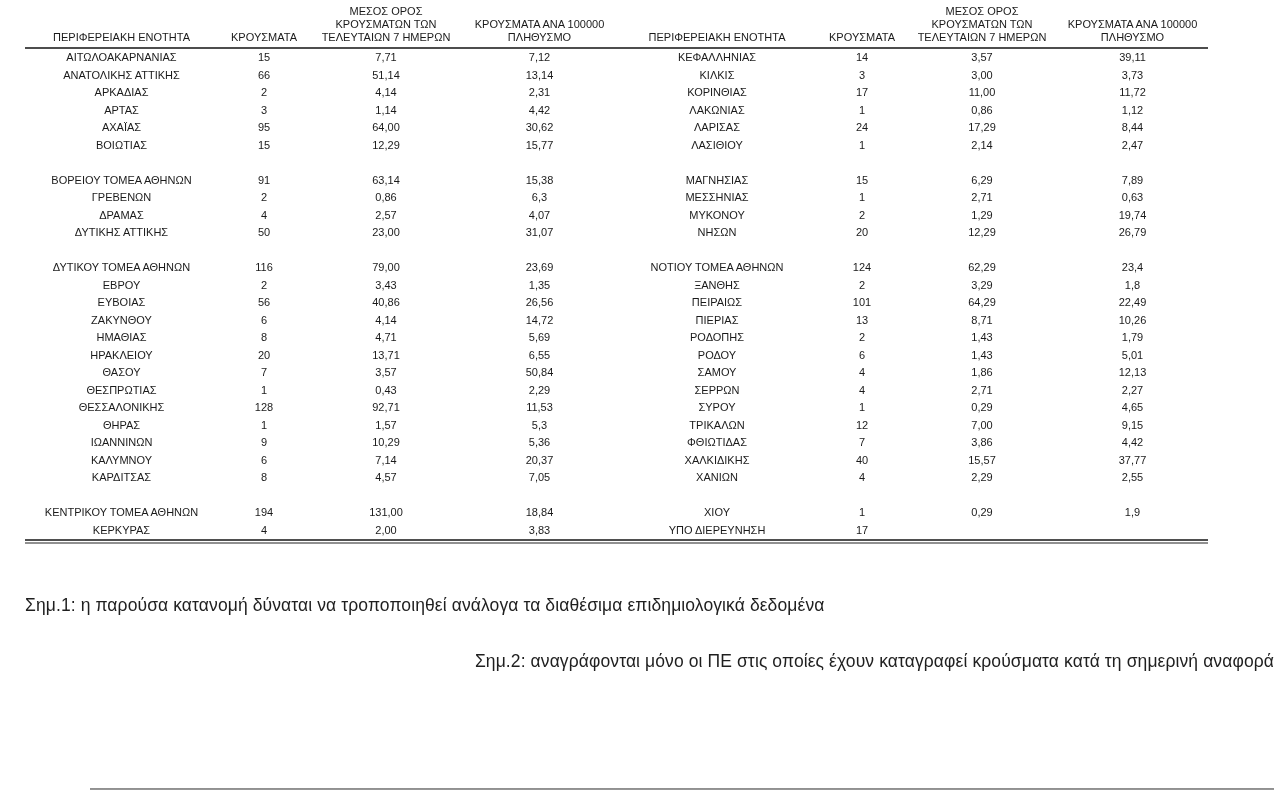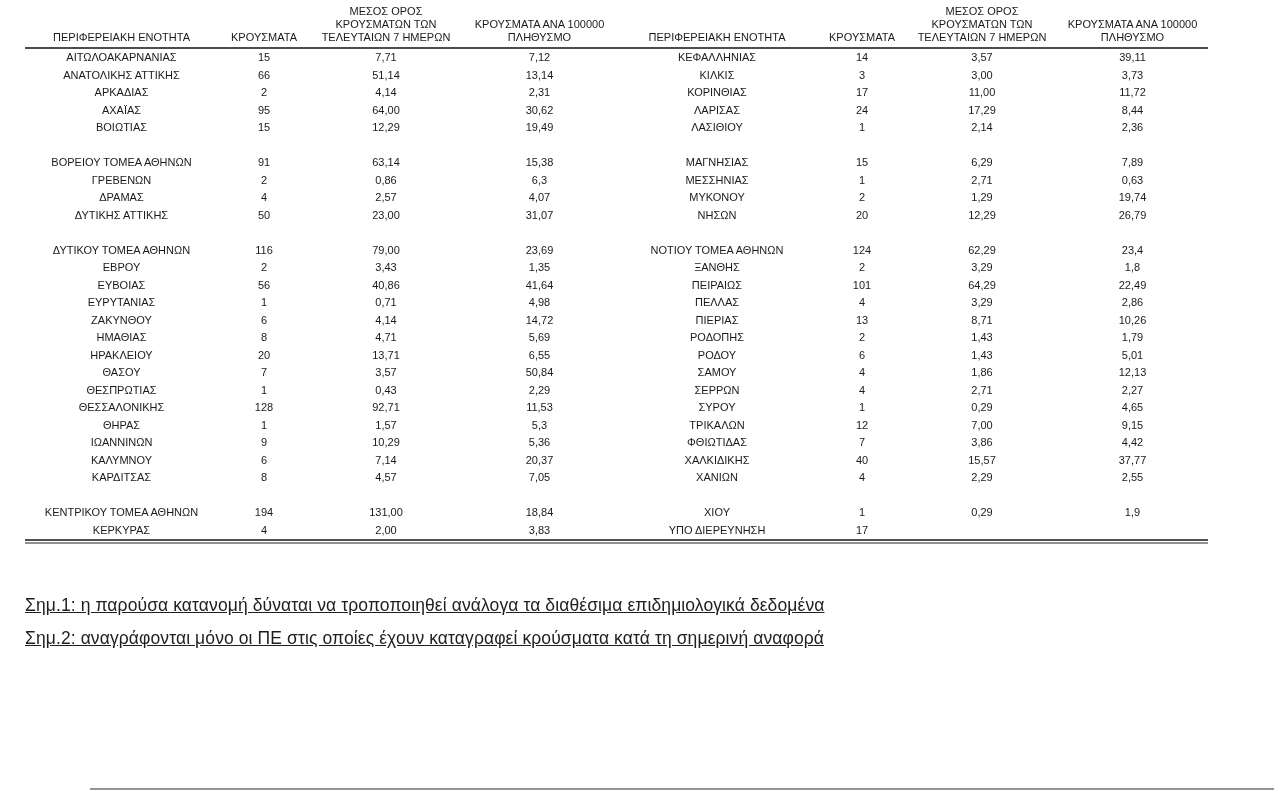--- a/index.html
+++ b/index.html
@@ -45,24 +45,23 @@
     border-top: 2px solid #4f4f4f;
     border-bottom: 2px solid #909090;
   }
 
   .note {
     margin-left: 25px;
     font-size: 17.5px;
     line-height: 22px;
     color: #1f1f1f;
     letter-spacing: 0.1px;
-    text-decoration: underline;
   }
   .note.first { margin-top: 50px; }
-  .note.second { margin-top: 11px; }
+  .note.second { margin-top: 34px; text-align: right; }
 
   .bottom-strip {
     position: absolute;
     left: 90px;
     right: 0;
     bottom: 0;
     height: 7px;
     background: linear-gradient(#8e8e8e, #b3b3b3);
   }
 </style>
@@ -125,38 +124,48 @@
           <td>ΑΡΚΑΔΙΑΣ</td>
           <td>2</td>
           <td>4,14</td>
           <td>2,31</td>
           <td>ΚΟΡΙΝΘΙΑΣ</td>
           <td>17</td>
           <td>11,00</td>
           <td>11,72</td>
         </tr>
         <tr>
+          <td>ΑΡΤΑΣ</td>
+          <td>3</td>
+          <td>1,14</td>
+          <td>4,42</td>
+          <td>ΛΑΚΩΝΙΑΣ</td>
+          <td>1</td>
+          <td>0,86</td>
+          <td>1,12</td>
+        </tr>
+        <tr>
           <td>ΑΧΑΪΑΣ</td>
           <td>95</td>
           <td>64,00</td>
           <td>30,62</td>
           <td>ΛΑΡΙΣΑΣ</td>
           <td>24</td>
           <td>17,29</td>
           <td>8,44</td>
         </tr>
         <tr>
           <td>ΒΟΙΩΤΙΑΣ</td>
           <td>15</td>
           <td>12,29</td>
-          <td>19,49</td>
+          <td>15,77</td>
           <td>ΛΑΣΙΘΙΟΥ</td>
           <td>1</td>
           <td>2,14</td>
-          <td>2,36</td>
+          <td>2,47</td>
         </tr>
         <tr>
           <td></td>
           <td></td>
           <td></td>
           <td></td>
           <td></td>
           <td></td>
           <td></td>
           <td></td>
@@ -228,35 +237,25 @@
           <td>1,35</td>
           <td>ΞΑΝΘΗΣ</td>
           <td>2</td>
           <td>3,29</td>
           <td>1,8</td>
         </tr>
         <tr>
           <td>ΕΥΒΟΙΑΣ</td>
           <td>56</td>
           <td>40,86</td>
-          <td>41,64</td>
+          <td>26,56</td>
           <td>ΠΕΙΡΑΙΩΣ</td>
           <td>101</td>
           <td>64,29</td>
           <td>22,49</td>
-        </tr>
-        <tr>
-          <td>ΕΥΡΥΤΑΝΙΑΣ</td>
-          <td>1</td>
-          <td>0,71</td>
-          <td>4,98</td>
-          <td>ΠΕΛΛΑΣ</td>
-          <td>4</td>
-          <td>3,29</td>
-          <td>2,86</td>
         </tr>
         <tr>
           <td>ΖΑΚΥΝΘΟΥ</td>
           <td>6</td>
           <td>4,14</td>
           <td>14,72</td>
           <td>ΠΙΕΡΙΑΣ</td>
           <td>13</td>
           <td>8,71</td>
           <td>10,26</td>

